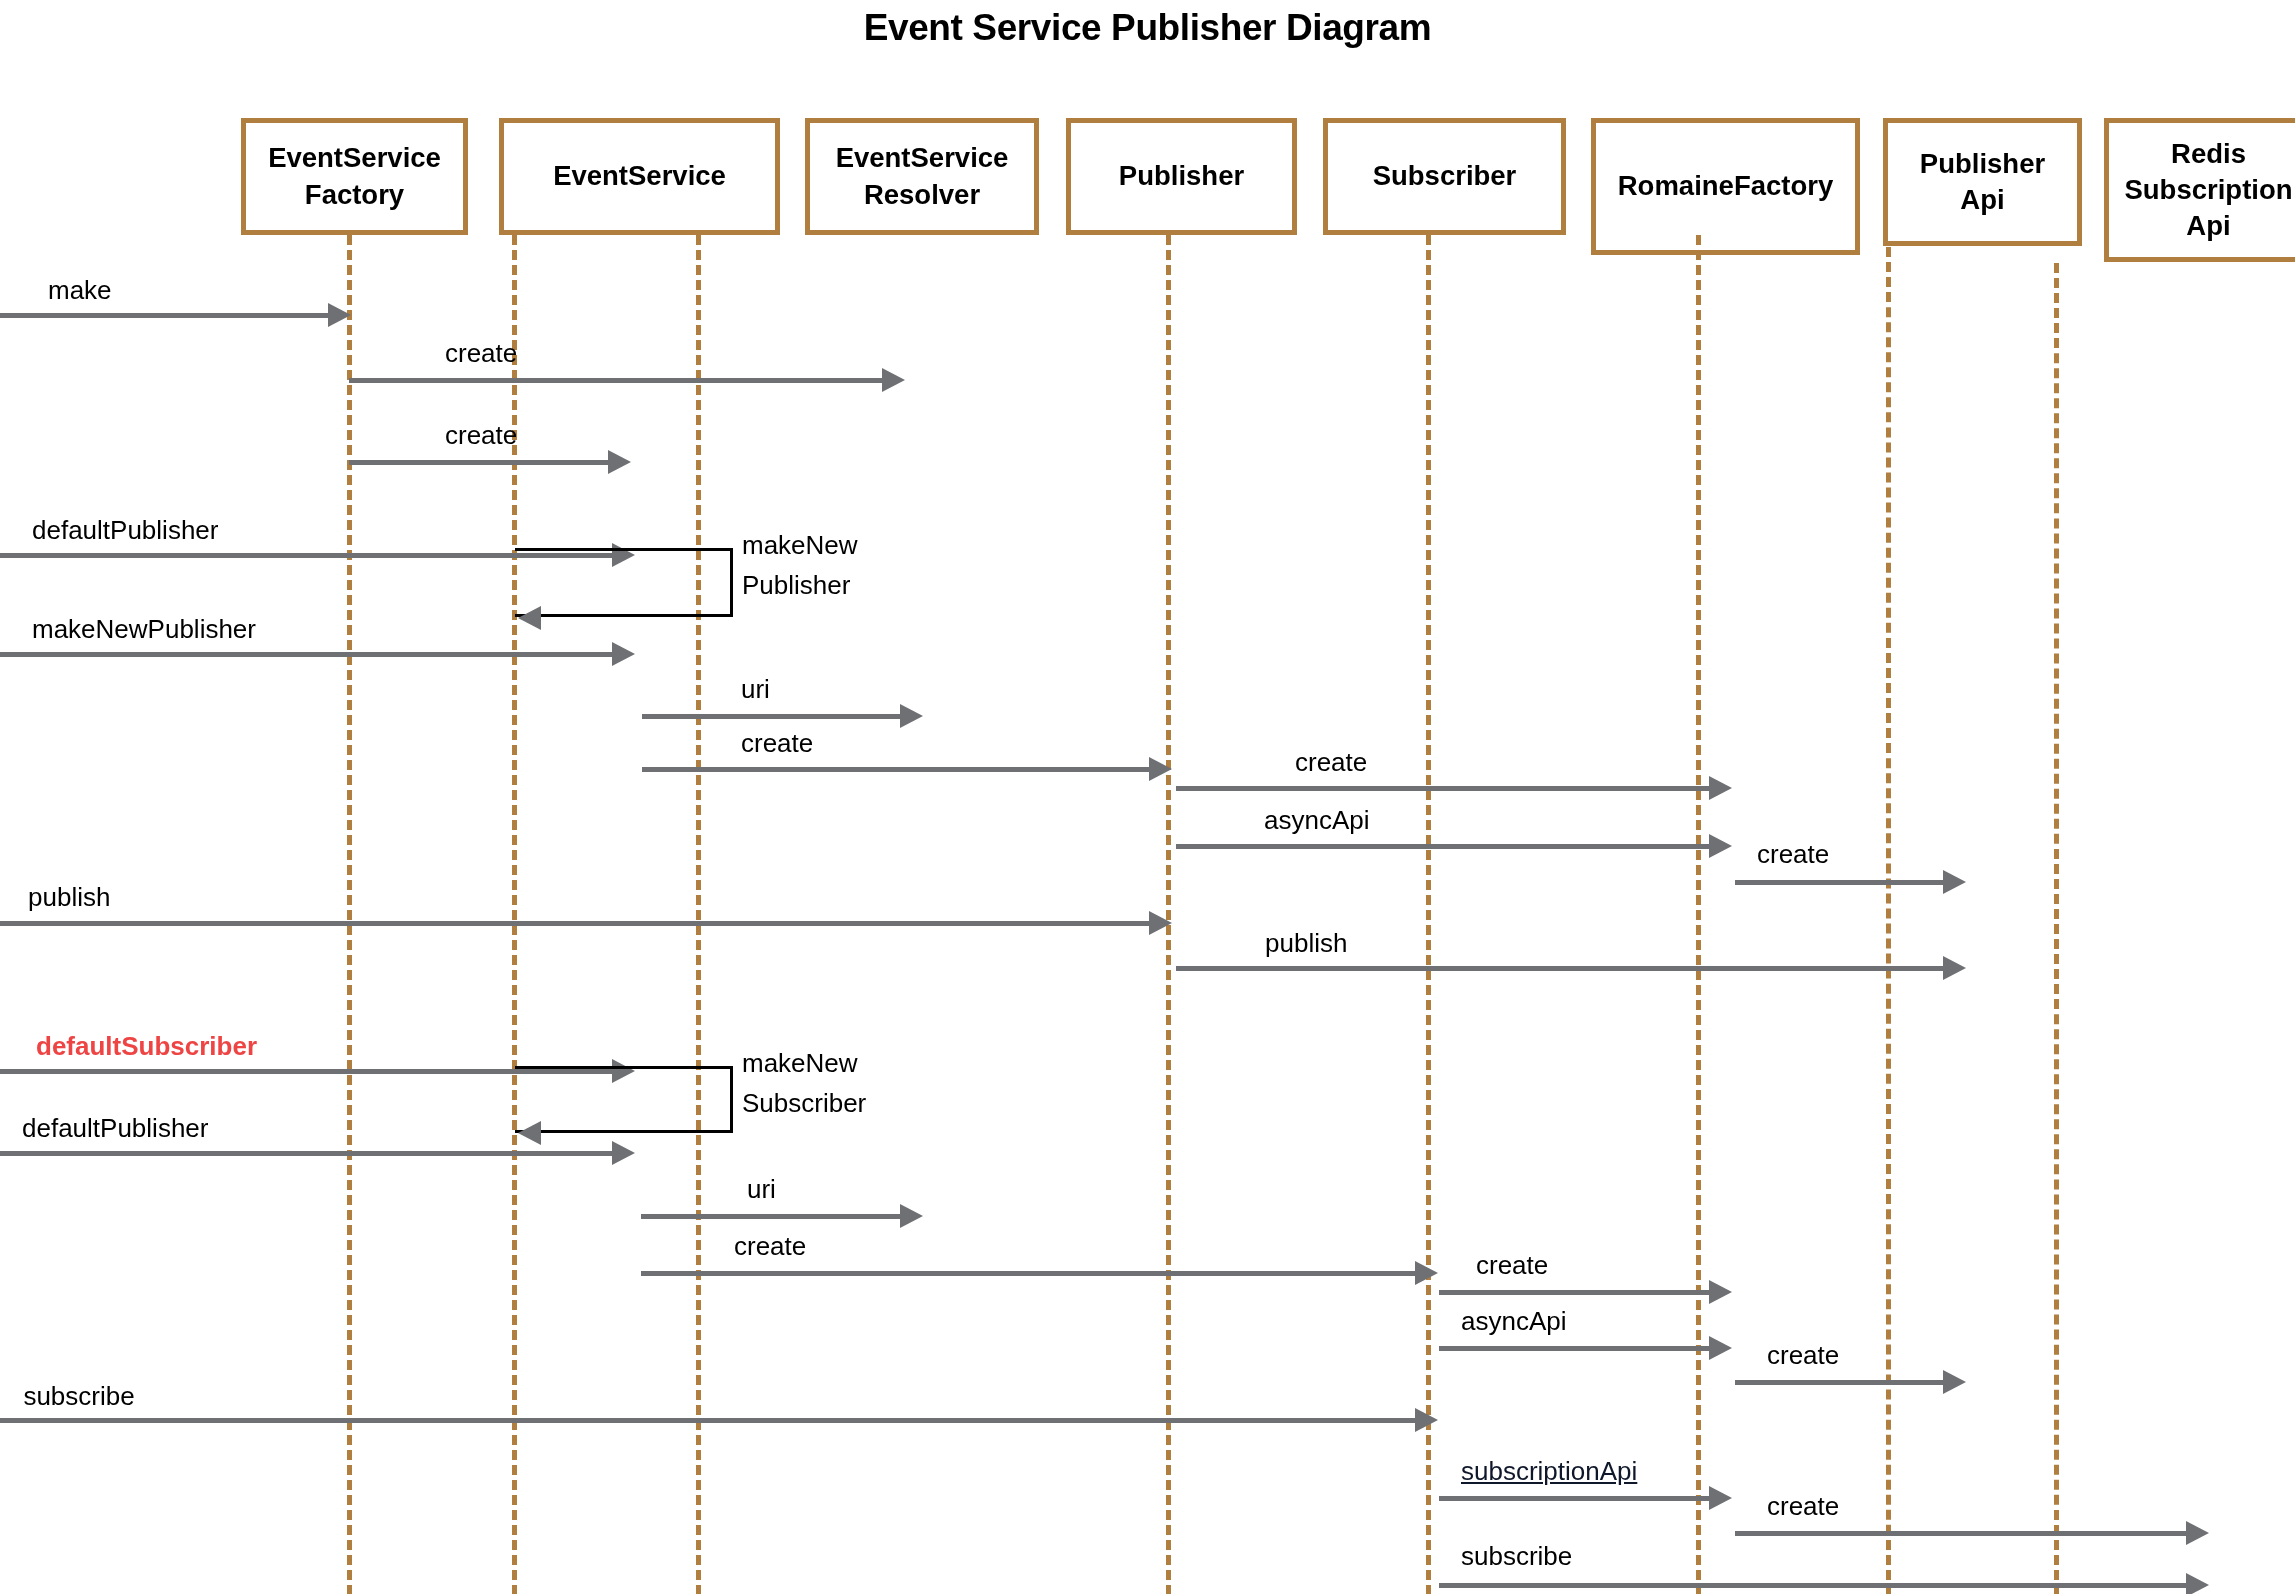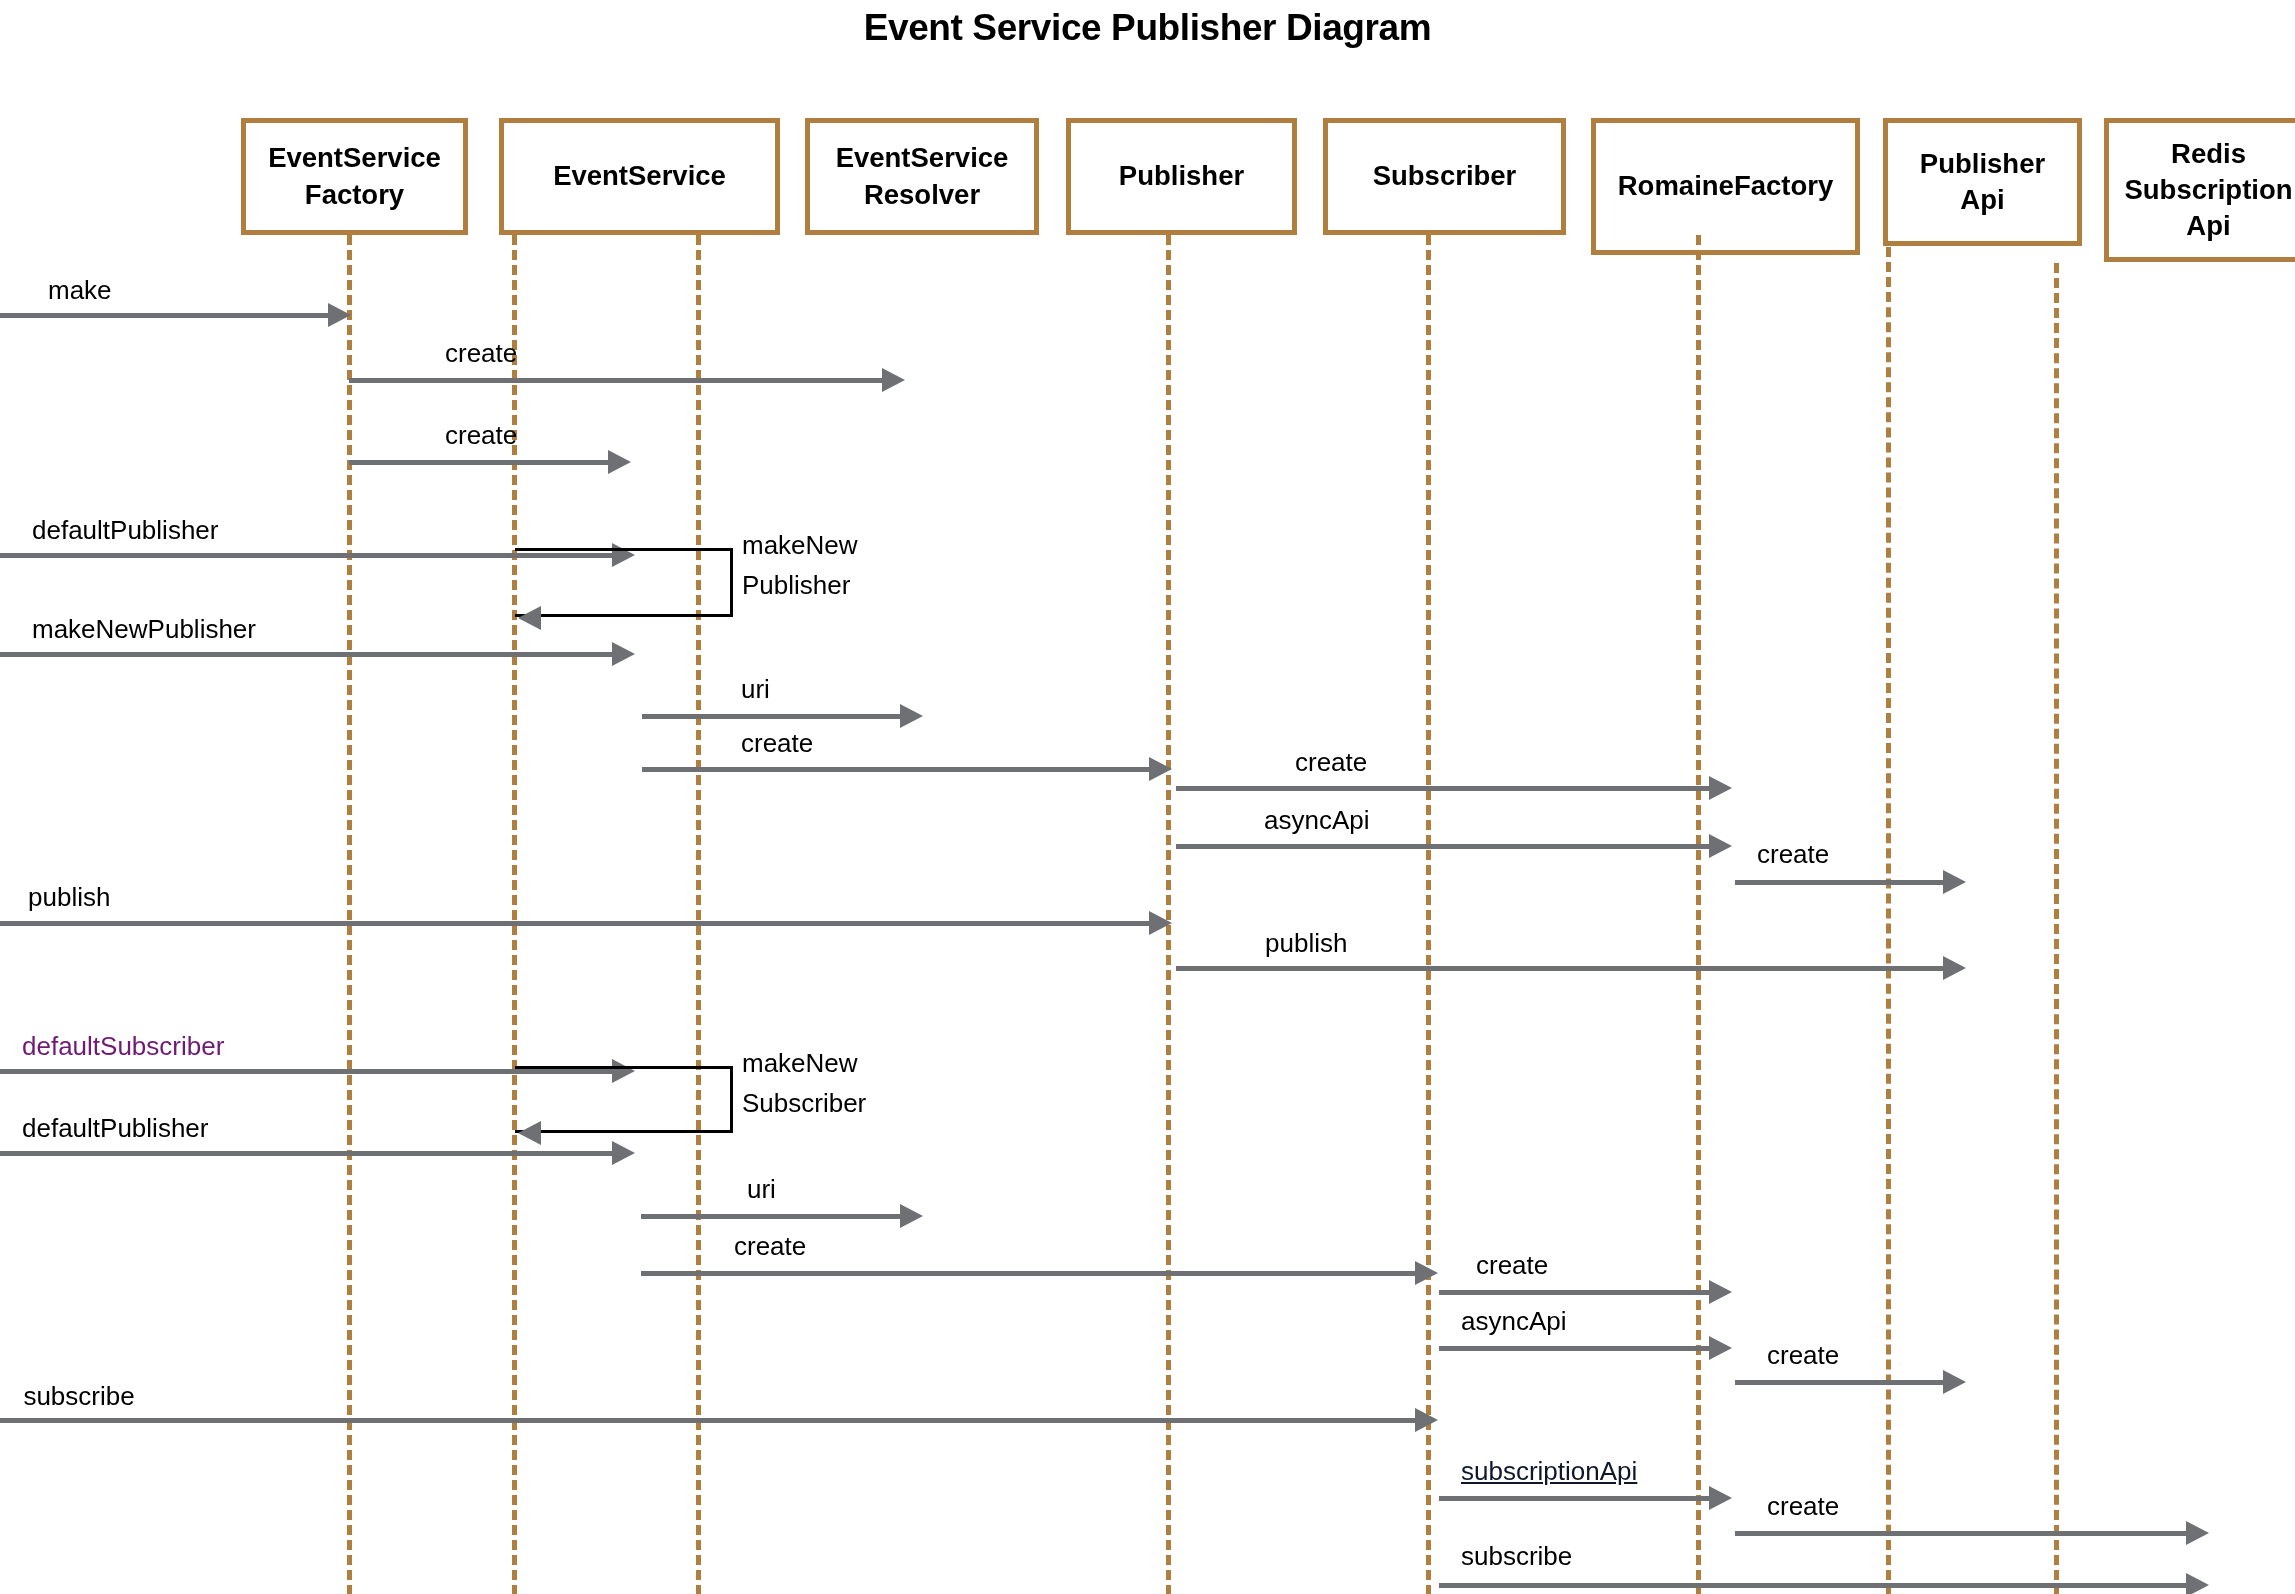--- a/index.html
+++ b/index.html
@@ -175,21 +175,21 @@
       <div class="arrowhead right" style="top: 870px; left: 1943px; border-left-color: rgb(110, 112, 115);"></div>
       <div class="msg-label" style="left: 1757px; top: 839px; color: rgb(0, 0, 0);">create</div>
       <div class="msg-line" style="left: 0px; top: 921px; width: 1154px; border-top-color: rgb(110, 112, 115);"></div>
       <div class="arrowhead right" style="top: 911px; left: 1149px; border-left-color: rgb(110, 112, 115);"></div>
       <div class="msg-label" style="left: 28px; top: 882px; color: rgb(0, 0, 0);">publish</div>
       <div class="msg-line" style="left: 1176px; top: 966px; width: 772px; border-top-color: rgb(110, 112, 115);"></div>
       <div class="arrowhead right" style="top: 956px; left: 1943px; border-left-color: rgb(110, 112, 115);"></div>
       <div class="msg-label" style="left: 1265px; top: 928px; color: rgb(0, 0, 0);">publish</div>
       <div class="msg-line" style="left: 0px; top: 1069px; width: 617px; border-top-color: rgb(110, 112, 115);"></div>
       <div class="arrowhead right" style="top: 1059px; left: 612px; border-left-color: rgb(110, 112, 115);"></div>
-      <div class="msg-label" style="left: 22px; top: 1031px; color: #701a75;">defaultSubscriber</div>
+      <div class="msg-label" style="left: 36px; top: 1031px; color: #ef4444; font-weight: bold;">defaultSubscriber</div>
       <div class="msg-line" style="left: 0px; top: 1151px; width: 617px; border-top-color: rgb(110, 112, 115);"></div>
       <div class="arrowhead right" style="top: 1141px; left: 612px; border-left-color: rgb(110, 112, 115);"></div>
       <div class="msg-label" style="left: 22px; top: 1113px; color: rgb(0, 0, 0);">defaultPublisher</div>
       <div class="msg-line" style="left: 641px; top: 1214px; width: 264px; border-top-color: rgb(110, 112, 115);"></div>
       <div class="arrowhead right" style="top: 1204px; left: 900px; border-left-color: rgb(110, 112, 115);"></div>
       <div class="msg-label" style="left: 747px; top: 1174px; color: rgb(0, 0, 0);">uri</div>
       <div class="msg-line" style="left: 641px; top: 1271px; width: 779px; border-top-color: rgb(110, 112, 115);"></div>
       <div class="arrowhead right" style="top: 1261px; left: 1415px; border-left-color: rgb(110, 112, 115);"></div>
       <div class="msg-label" style="left: 734px; top: 1231px; color: rgb(0, 0, 0);">create</div>
       <div class="msg-line" style="left: 1439px; top: 1290px; width: 275px; border-top-color: rgb(110, 112, 115);"></div>

